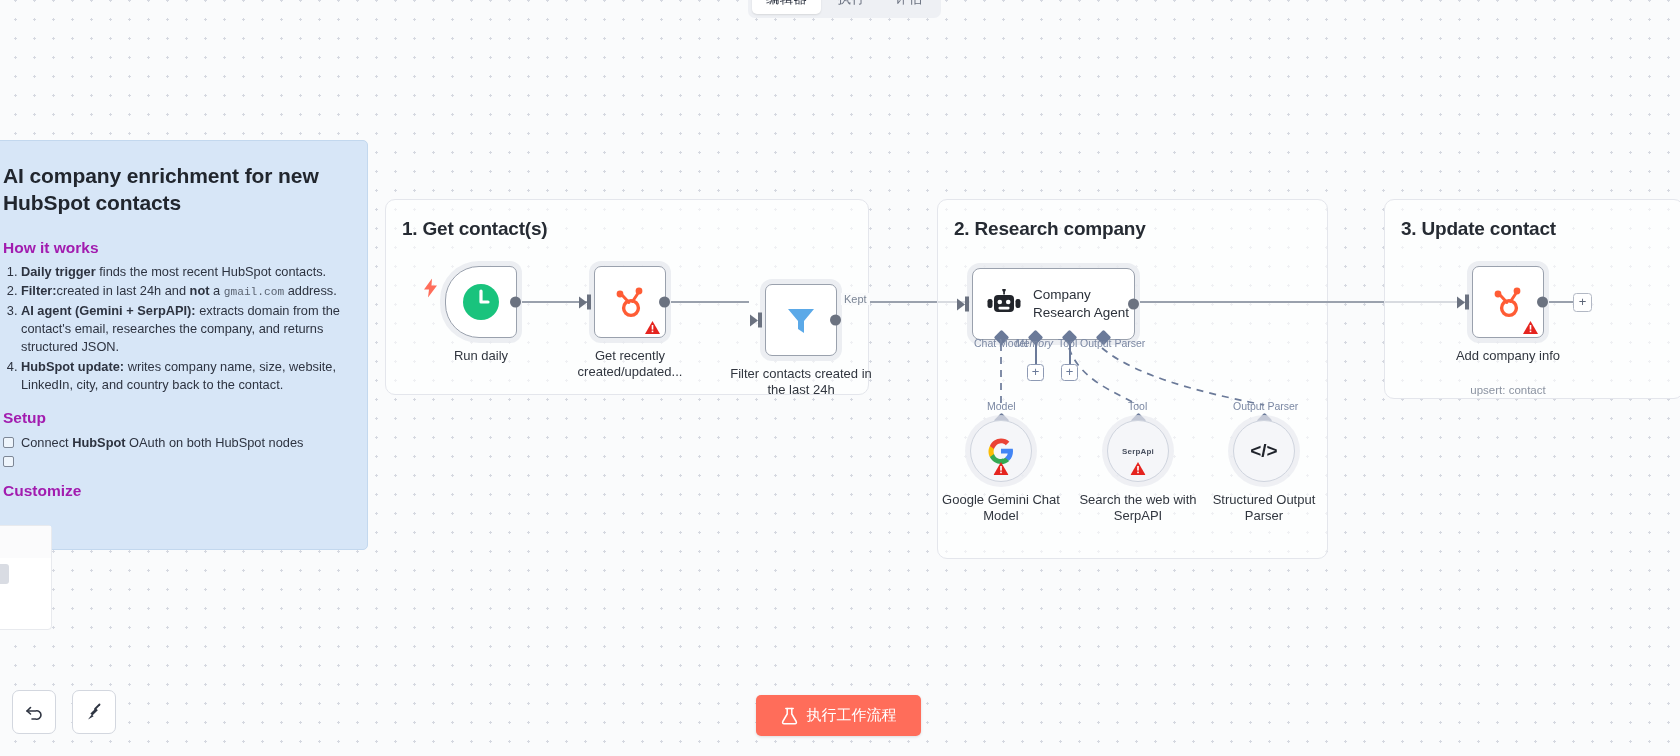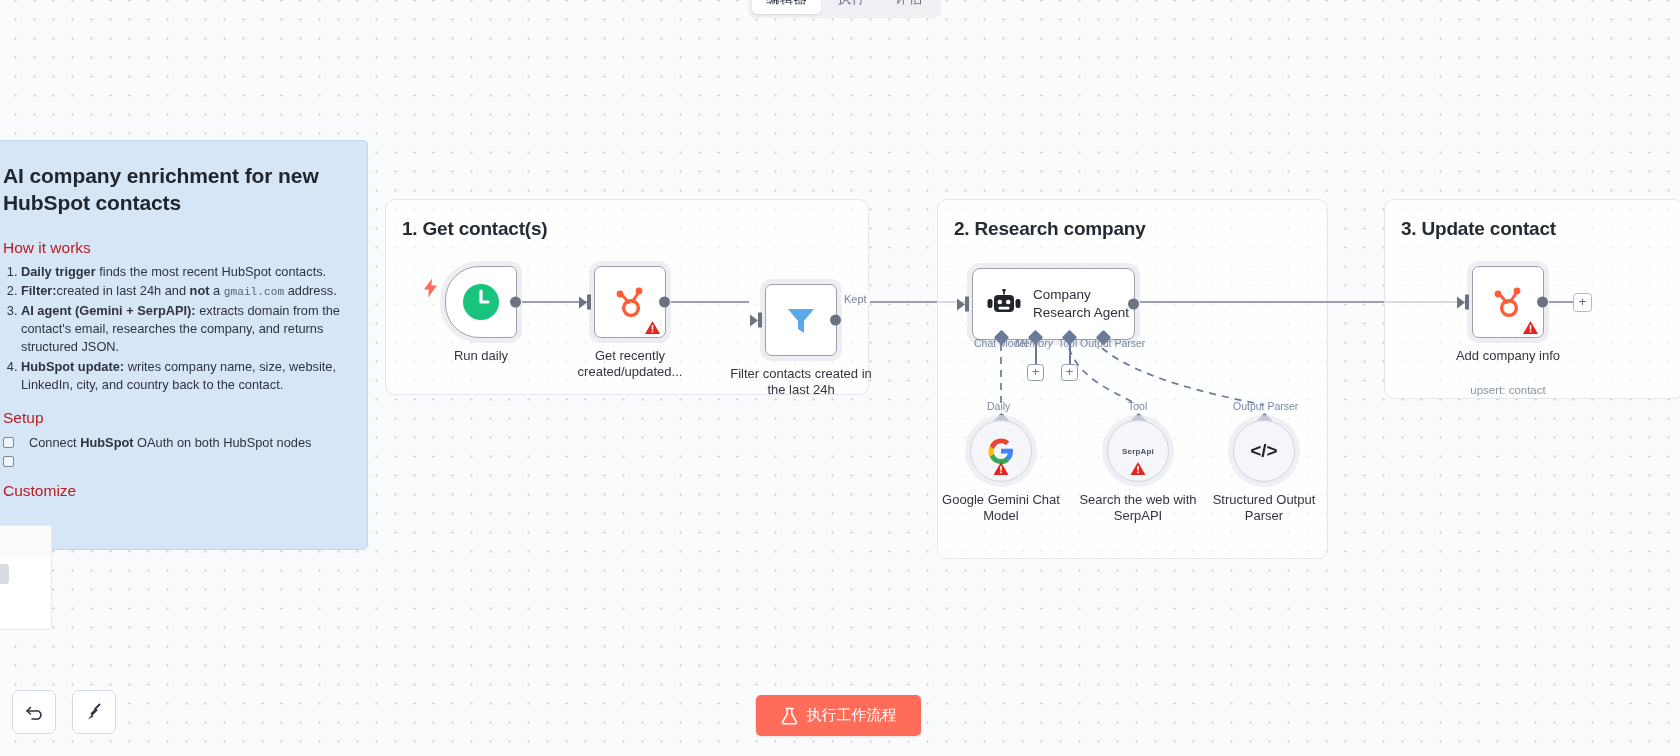--- a/index.html
+++ b/index.html
@@ -49,32 +49,32 @@
     overflow: hidden;
     color: #2d3340;
     z-index: 5;
   }
   .note h1 {
     font-size: 21px; font-weight: 700; line-height: 1.28;
     color: #21262e; letter-spacing: -.1px;
     margin-bottom: 22px;
   }
   .note h2 {
-    font-size: 15.5px; font-weight: 400; color: #b91c1c;
+    font-size: 15.5px; font-weight: 700; color: #a21caf;
     margin-top: 4px; margin-bottom: 6px;
   }
   .note ol { margin: 0 0 14px 0; padding-left: 18px; }
   .note ol li {
     font-size: 12.8px; line-height: 1.44; margin-bottom: 1px; color: #2d3340;
   }
   .note ul { margin: 4px 0 0 0; padding-left: 16px; }
   .note ul li { font-size: 12.6px; line-height: 1.5; margin-bottom: 2px; }
   .note .chk-list { list-style: none; padding-left: 0; margin-bottom: 16px; }
   .note .chk-list li {
-    font-size: 12.8px; line-height: 1.62; display: flex; align-items: baseline; gap: 15px;
+    font-size: 12.8px; line-height: 1.62; display: flex; align-items: baseline; gap: 7px;
   }
   .cbox {
     display: inline-block; width: 11px; height: 11px; flex: 0 0 11px;
     border: 1.4px solid #7d8796; border-radius: 2px; background: #eef5fc;
     position: relative; top: 1px;
   }
   .mono { font-family: "Liberation Mono", monospace; font-size: 11.2px; color: #5b6472; }
   b { font-weight: 700; }
 
   
@@ -365,21 +365,21 @@
   <div class="plus-btn" style="left:1027px; top:364px;">+</div>
   <div class="stem" style="left:1069px; top:344px; height:20px;"></div>
   <div class="plus-btn" style="left:1061px; top:364px;">+</div>
 
   <svg style="position:absolute; left:930px; top:330px; width:420px; height:110px; overflow:visible;">
     <path d="M71 14 L71 75" stroke="#6b7a99" stroke-width="1.7" fill="none" stroke-dasharray="7 6"></path>
     <path d="M139 18 C 150 50, 185 62, 208 75" stroke="#6b7a99" stroke-width="1.7" fill="none" stroke-dasharray="7 6"></path>
     <path d="M172 18 C 210 50, 290 66, 334 75" stroke="#6b7a99" stroke-width="1.7" fill="none" stroke-dasharray="7 6"></path>
   </svg>
 
-  <div class="sub-label" style="left:987px; top:400px;">Daily</div>
+  <div class="sub-label" style="left:987px; top:400px;">Model</div>
   <div class="sub-label" style="left:1128px; top:400px;">Tool</div>
   <div class="sub-label" style="left:1233px; top:400px;">Output Parser</div>
 
   <div class="circ-node" style="left:970px; top:420px;">
     <div class="diamond" style="left:26px; top:-5px;"></div>
     <div class="circ">
       <span>
         <svg width="26" height="26" viewBox="0 0 26 26">
           <path d="M25 13.3c0-.9-.08-1.7-.24-2.5H13v4.8h6.7c-.3 1.6-1.2 2.9-2.5 3.8v3.1h4C23.6 20.4 25 17.2 25 13.3z" fill="#4285f4"></path>
           <path d="M13 26c3.4 0 6.2-1.1 8.2-3.1l-4-3.1c-1.1.75-2.5 1.2-4.2 1.2-3.2 0-6-2.2-7-5.1H1.9v3.2C3.9 23.1 8.1 26 13 26z" fill="#34a853"></path>

